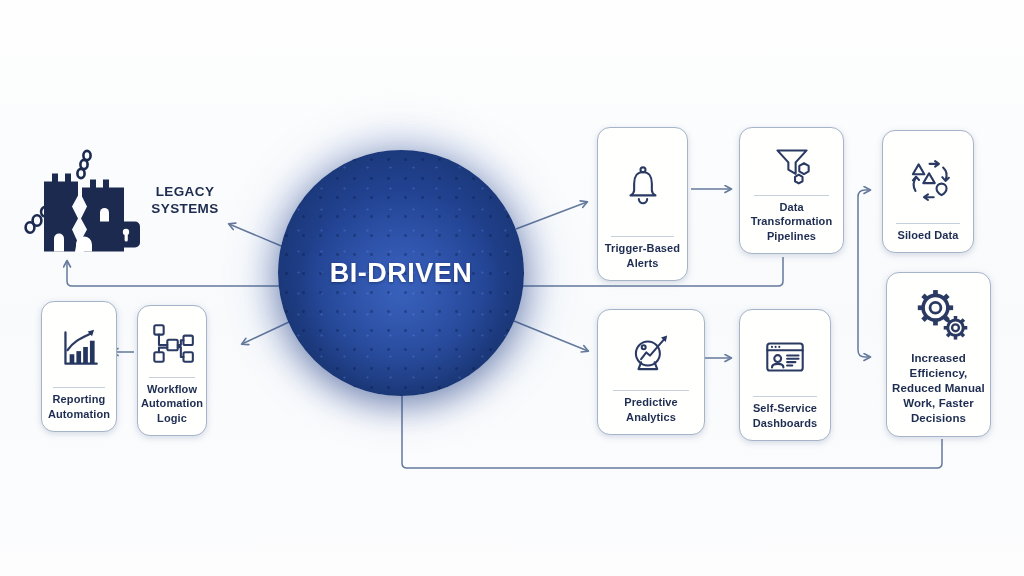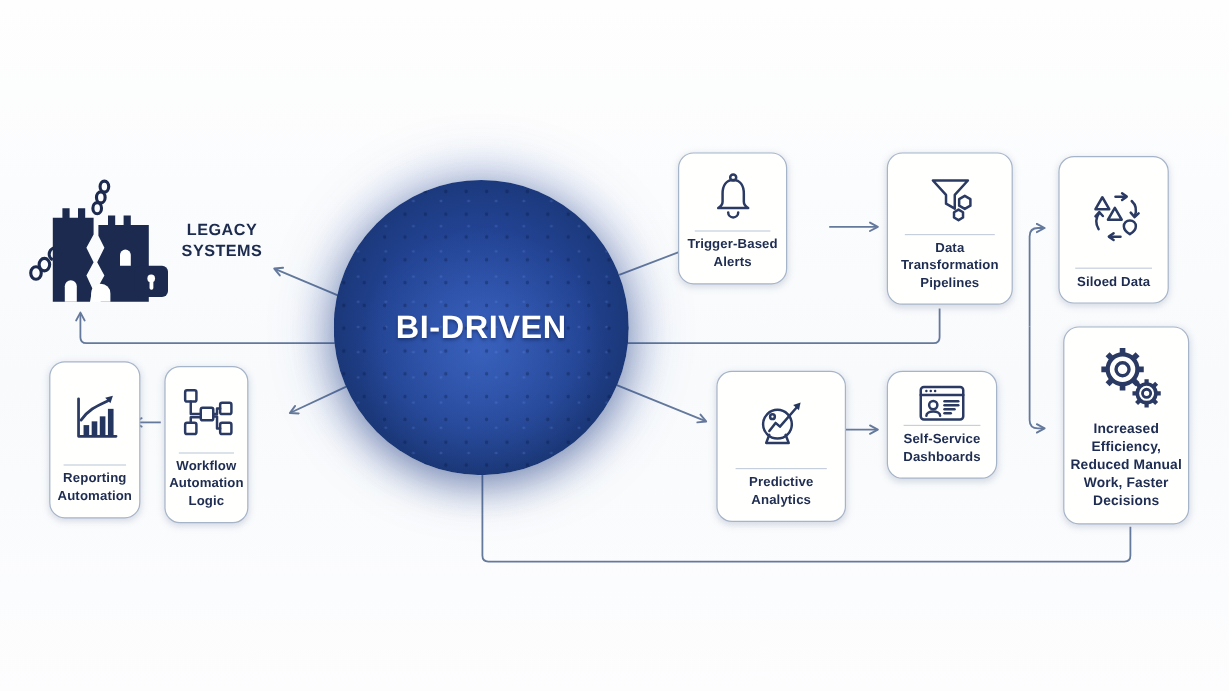--- a/index.html
+++ b/index.html
@@ -92,21 +92,21 @@
     <div>SYSTEMS</div>
   </div>
 
   <div class="circle">
     <div class="dots"></div>
     <div class="ctext">
       <div>BI-DRIVEN</div>
     </div>
   </div>
 
-  <div class="card" style="left:565px;top:127px;width:91px;height:110px;">
+  <div class="card" style="left:597px;top:127px;width:91px;height:154px;">
     <div class="icon-wrap">
         <svg class="icon" width="50" height="50" viewBox="0 0 48 48">
       <circle cx="24" cy="8.5" r="2.4"></circle>
       <path d="M24 10.5 c-5.5 0 -8.5 4.5 -8.5 11 v6.5 c0 2.5 -1.8 4 -3.5 5 h24 c-1.7 -1 -3.5 -2.5 -3.5 -5 v-6.5 c0 -6.5 -3 -11 -8.5 -11 Z"></path>
       <path d="M20 36.5 a4 4 0 0 0 8 0"></path>
     </svg>
       </div>
     <div class="divider"></div>
     <div class="label">Trigger-Based Alerts</div>
   </div>
@@ -150,21 +150,21 @@
       <circle cx="17" cy="17.5" r="1.9"></circle>
       <path d="M14.5 29 L19.5 22.5 L23 25.5 L36.5 10"></path>
       <polygon class="fill" points="39.5,6.2 33.6,8.1 38.2,12.4"></polygon>
       <path d="M14.5 32 L12 38.5 H30 L27.5 32"></path>
     </svg>
       </div>
     <div class="divider"></div>
     <div class="label">Predictive Analytics</div>
   </div>
 
-  <div class="card" style="left:739px;top:309px;width:92px;height:90px;">
+  <div class="card" style="left:739px;top:309px;width:92px;height:132px;">
     <div class="icon-wrap">
         <svg class="icon" width="50" height="50" viewBox="0 0 48 48">
       <rect x="7" y="11" width="34" height="26" rx="2.5"></rect>
       <path d="M7 17.5 H41"></path>
       <circle class="fill" cx="11.5" cy="14.3" r="1"></circle>
           <circle class="fill" cx="15" cy="14.3" r="1"></circle>
           <circle class="fill" cx="18.5" cy="14.3" r="1"></circle>
       <circle cx="17" cy="25.5" r="3.3"></circle>
       <path d="M11.5 34 C11.5 29.5 22.5 29.5 22.5 34"></path>
       <path d="M26 22.5 H37"></path>

